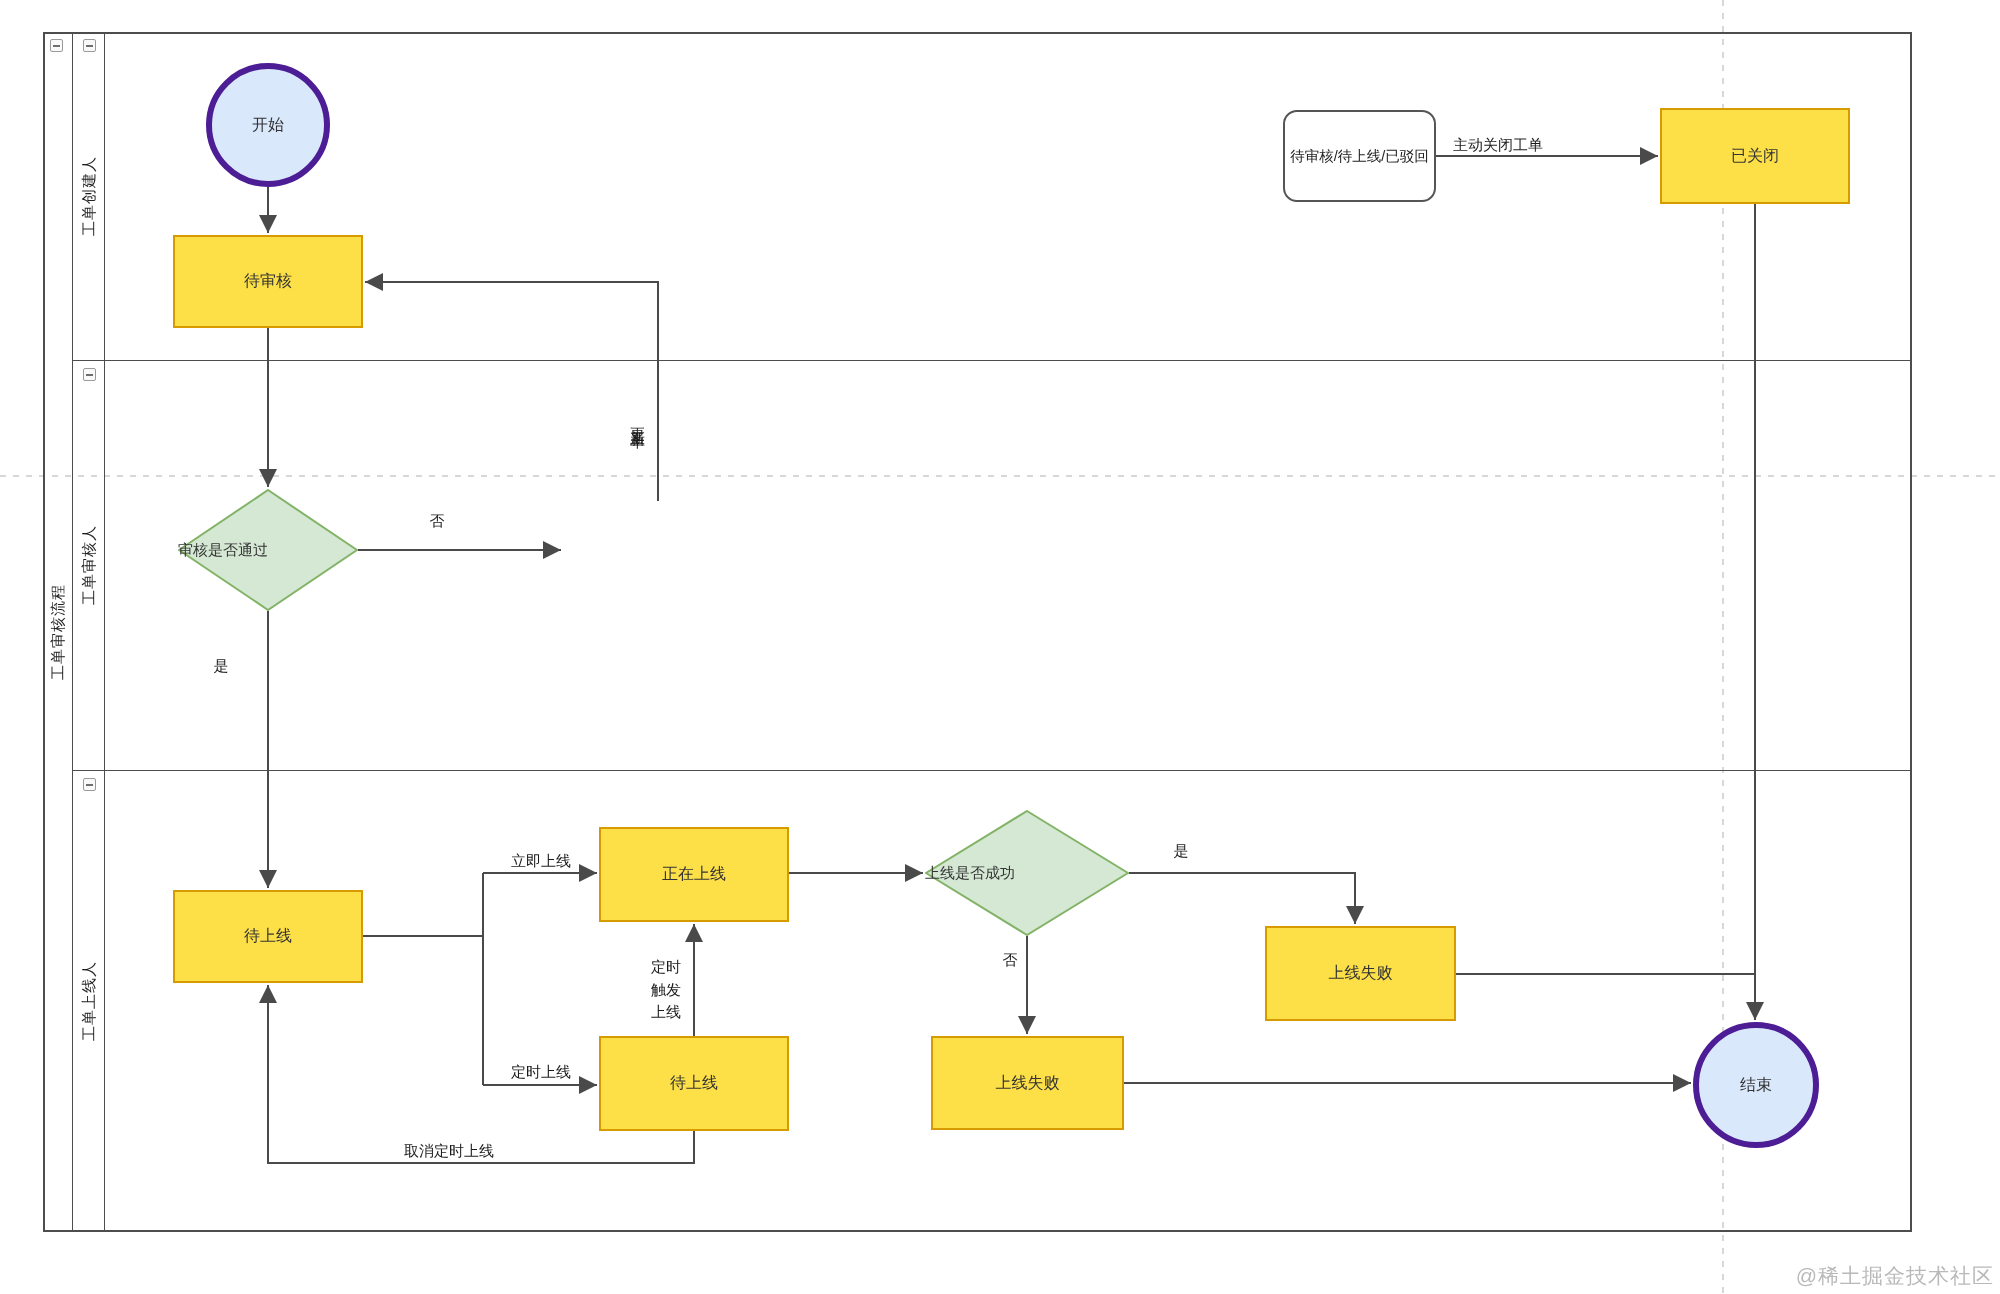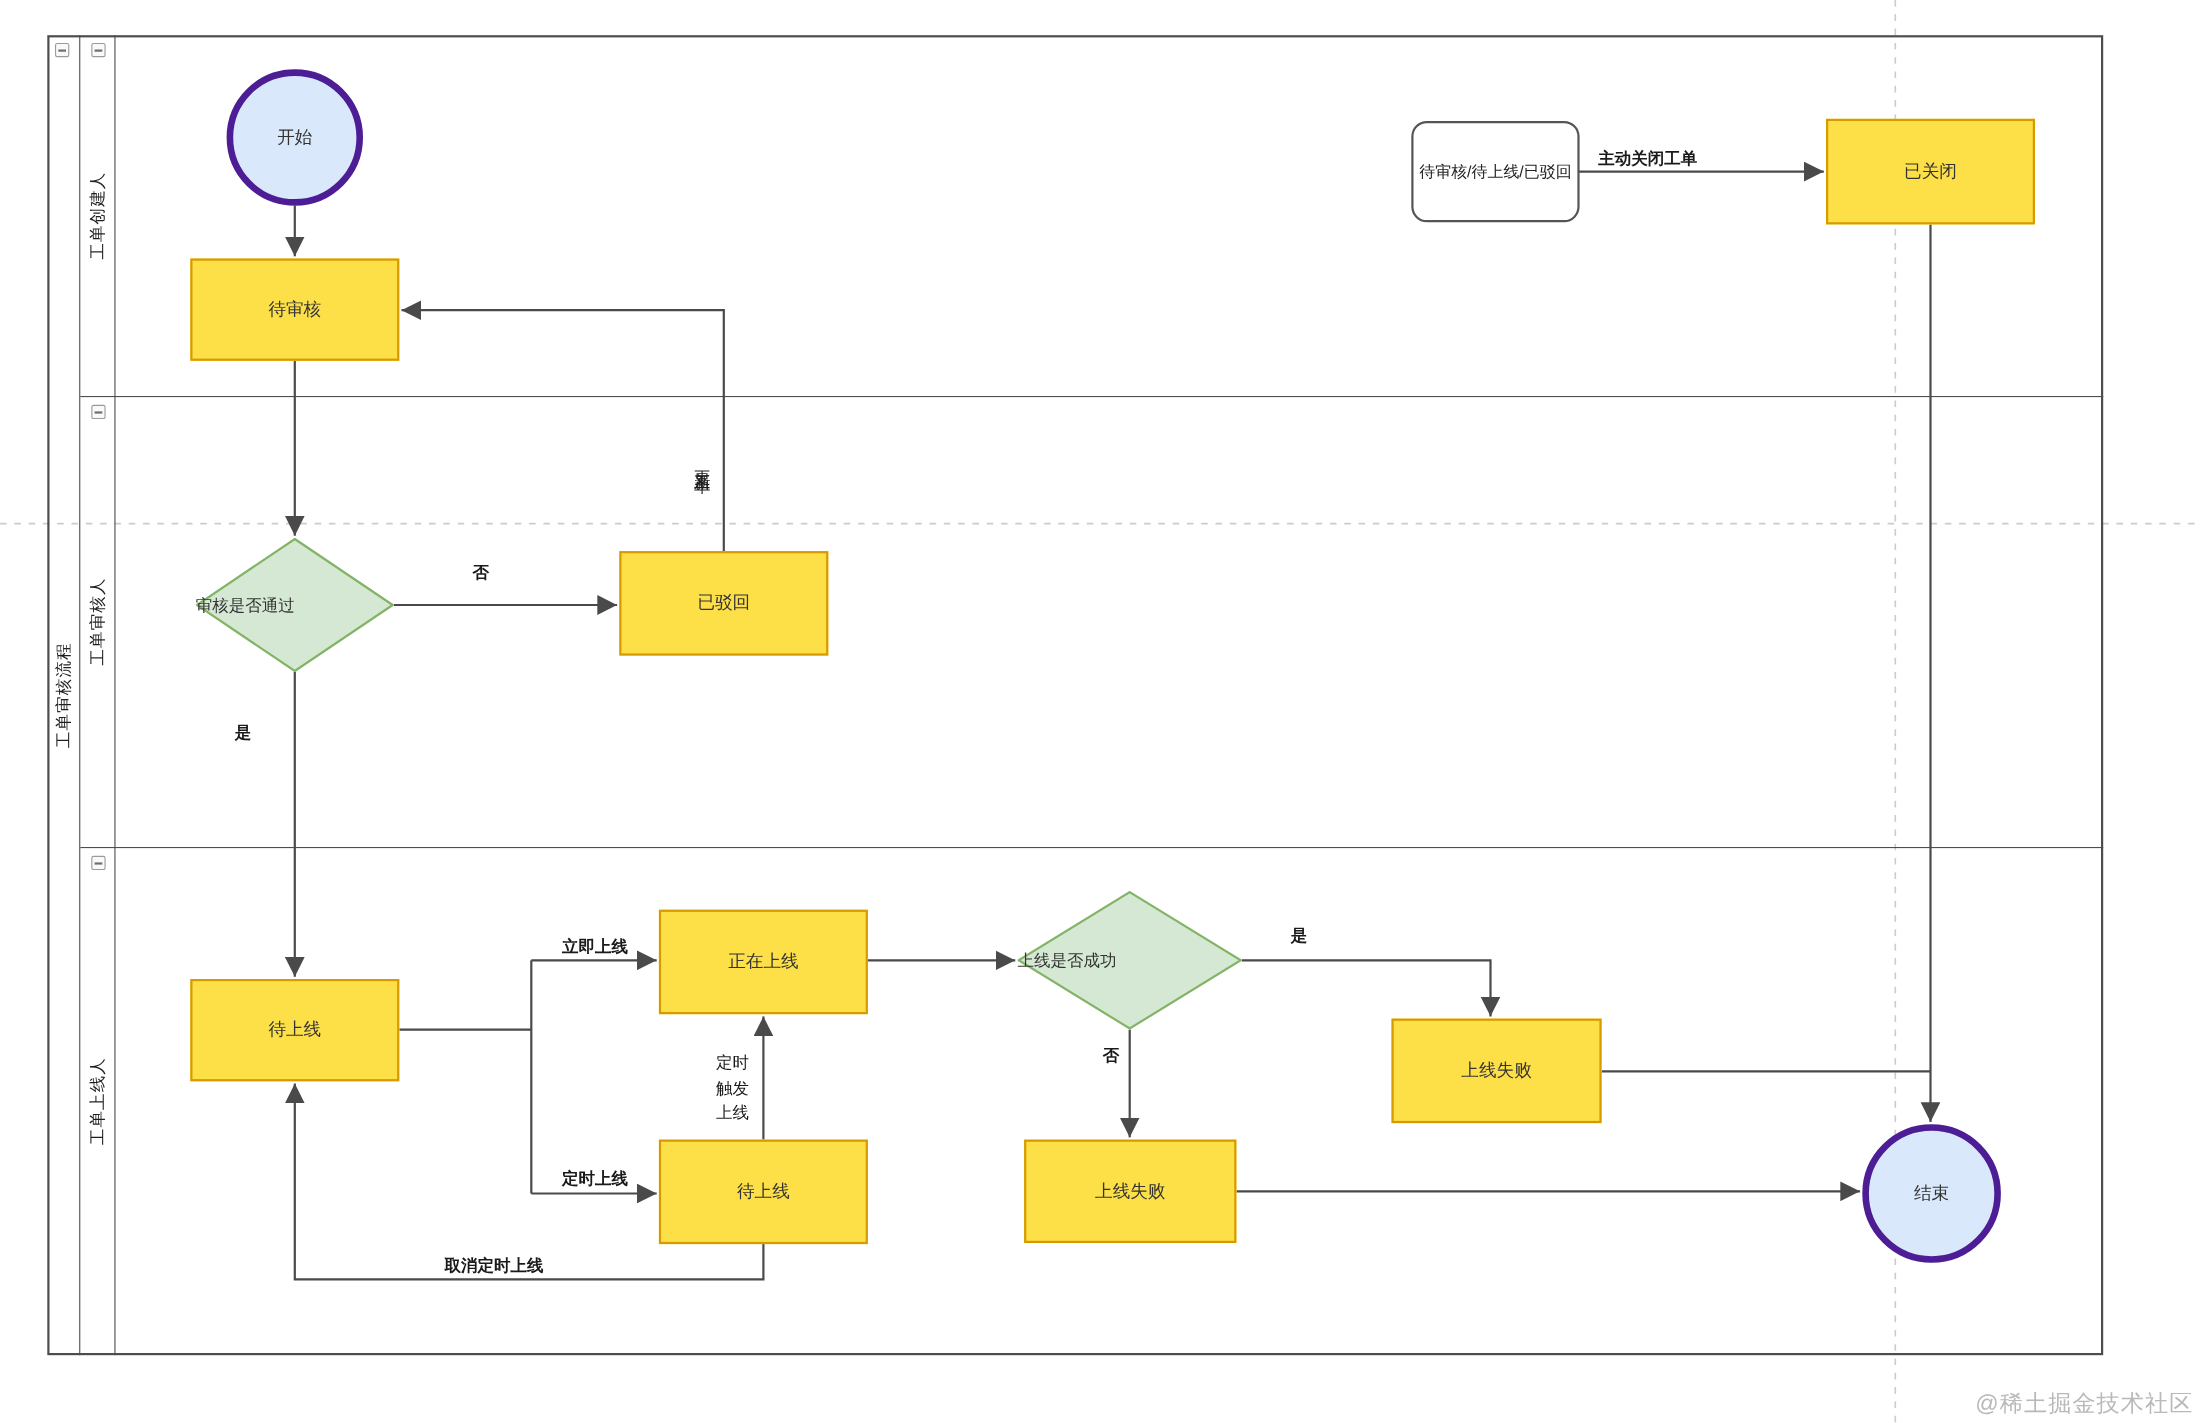--- a/index.html
+++ b/index.html
@@ -25,21 +25,21 @@
   .task{background:#fde047;border:2px solid #d79b00;box-sizing:border-box;
         display:flex;align-items:center;justify-content:center;font-size:16px;color:#333;}
   .event{background:#dae8fc;border:6px solid #4c1d95;border-radius:50%;box-sizing:border-box;
          display:flex;align-items:center;justify-content:center;font-size:16px;color:#333;}
   .rounded{background:#ffffff;border:2px solid #555;border-radius:14px;box-sizing:border-box;
            display:flex;align-items:center;justify-content:center;font-size:14.5px;color:#222;margin-left:16px;}
   .diamond{display:flex;align-items:center;justify-content:flex-start;}
   .diamond svg{position:absolute;left:0;top:0;}
   .diamond span{position:relative;font-size:15px;color:#333;}
   
-  .elabel{transform:translate(-50%,-50%);white-space:nowrap;font-size:15px;color:#1a1a1a;font-weight:bold;}
+  .elabel{transform:translate(-50%,-50%);white-space:nowrap;font-size:15px;color:#1a1a1a;}
   .elabel-v{transform:translate(-50%,-50%);writing-mode:vertical-rl;text-orientation:upright;
             font-size:15px;color:#1a1a1a;letter-spacing:2px;}
   .elabel-wrap{transform:translate(-50%,-50%);width:34px;font-size:15px;line-height:1.5;
                color:#1a1a1a;text-align:center;word-break:break-all;}
   .watermark{right:6px;bottom:4px;font-size:21px;color:#b9b9b9;letter-spacing:1px;}
 </style>
 </head>
 <body>
 
 <svg id="guides" width="2000" height="1294">
@@ -118,23 +118,20 @@
     <span>已关闭</span>
   </div>
 
   <div class="abs diamond" style="left:178px;top:489px;width:180px;height:122px;">
     <svg width="180" height="122">
       <polygon points="90,1 179,61 90,121 1,61" fill="#d5e8d4" stroke="#82b366" stroke-width="2"></polygon>
     </svg>
     <span>审核是否通过</span>
   </div>
 
-  <div class="abs task" style="left:563px;top:501px;width:190px;height:95px;">
-    <span>已驳回</span>
-  </div>
 
   <div class="abs task" style="left:173px;top:890px;width:190px;height:93px;">
     <span>待上线</span>
   </div>
 
   <div class="abs task" style="left:599px;top:827px;width:190px;height:95px;">
     <span>正在上线</span>
   </div>
 
   <div class="abs task" style="left:599px;top:1036px;width:190px;height:95px;">

